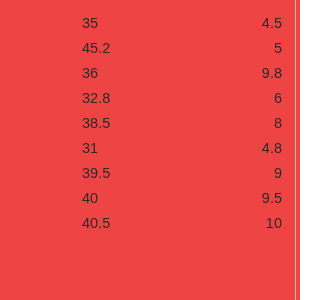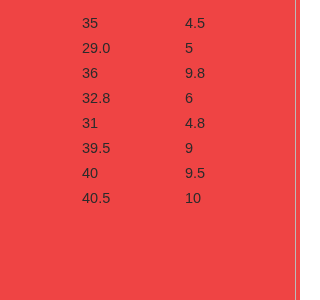--- a/index.html
+++ b/index.html
@@ -44,47 +44,51 @@
     color: #2b2b2b;
     font-weight: 400;
     white-space: nowrap;
   }
   .col-eu {
     width: 103px;
     text-align: left;
   }
   .col-us {
     width: 97px;
-    text-align: left;
+    text-align: right;
   }
 </style>
 </head>
 <body>
 
 <div class="page">
 
   <div class="right-rule"></div>
 
   <table class="size-table">
     <tbody>
       <tr>
         <td class="col-eu">35</td>
         <td class="col-us">4.5</td>
       </tr>
       <tr>
-        <td class="col-eu">29.0</td>
+        <td class="col-eu">45.2</td>
         <td class="col-us">5</td>
       </tr>
       <tr>
         <td class="col-eu">36</td>
         <td class="col-us">9.8</td>
       </tr>
       <tr>
         <td class="col-eu">32.8</td>
         <td class="col-us">6</td>
+      </tr>
+      <tr>
+        <td class="col-eu">38.5</td>
+        <td class="col-us">8</td>
       </tr>
       <tr>
         <td class="col-eu">31</td>
         <td class="col-us">4.8</td>
       </tr>
       <tr>
         <td class="col-eu">39.5</td>
         <td class="col-us">9</td>
       </tr>
       <tr>

